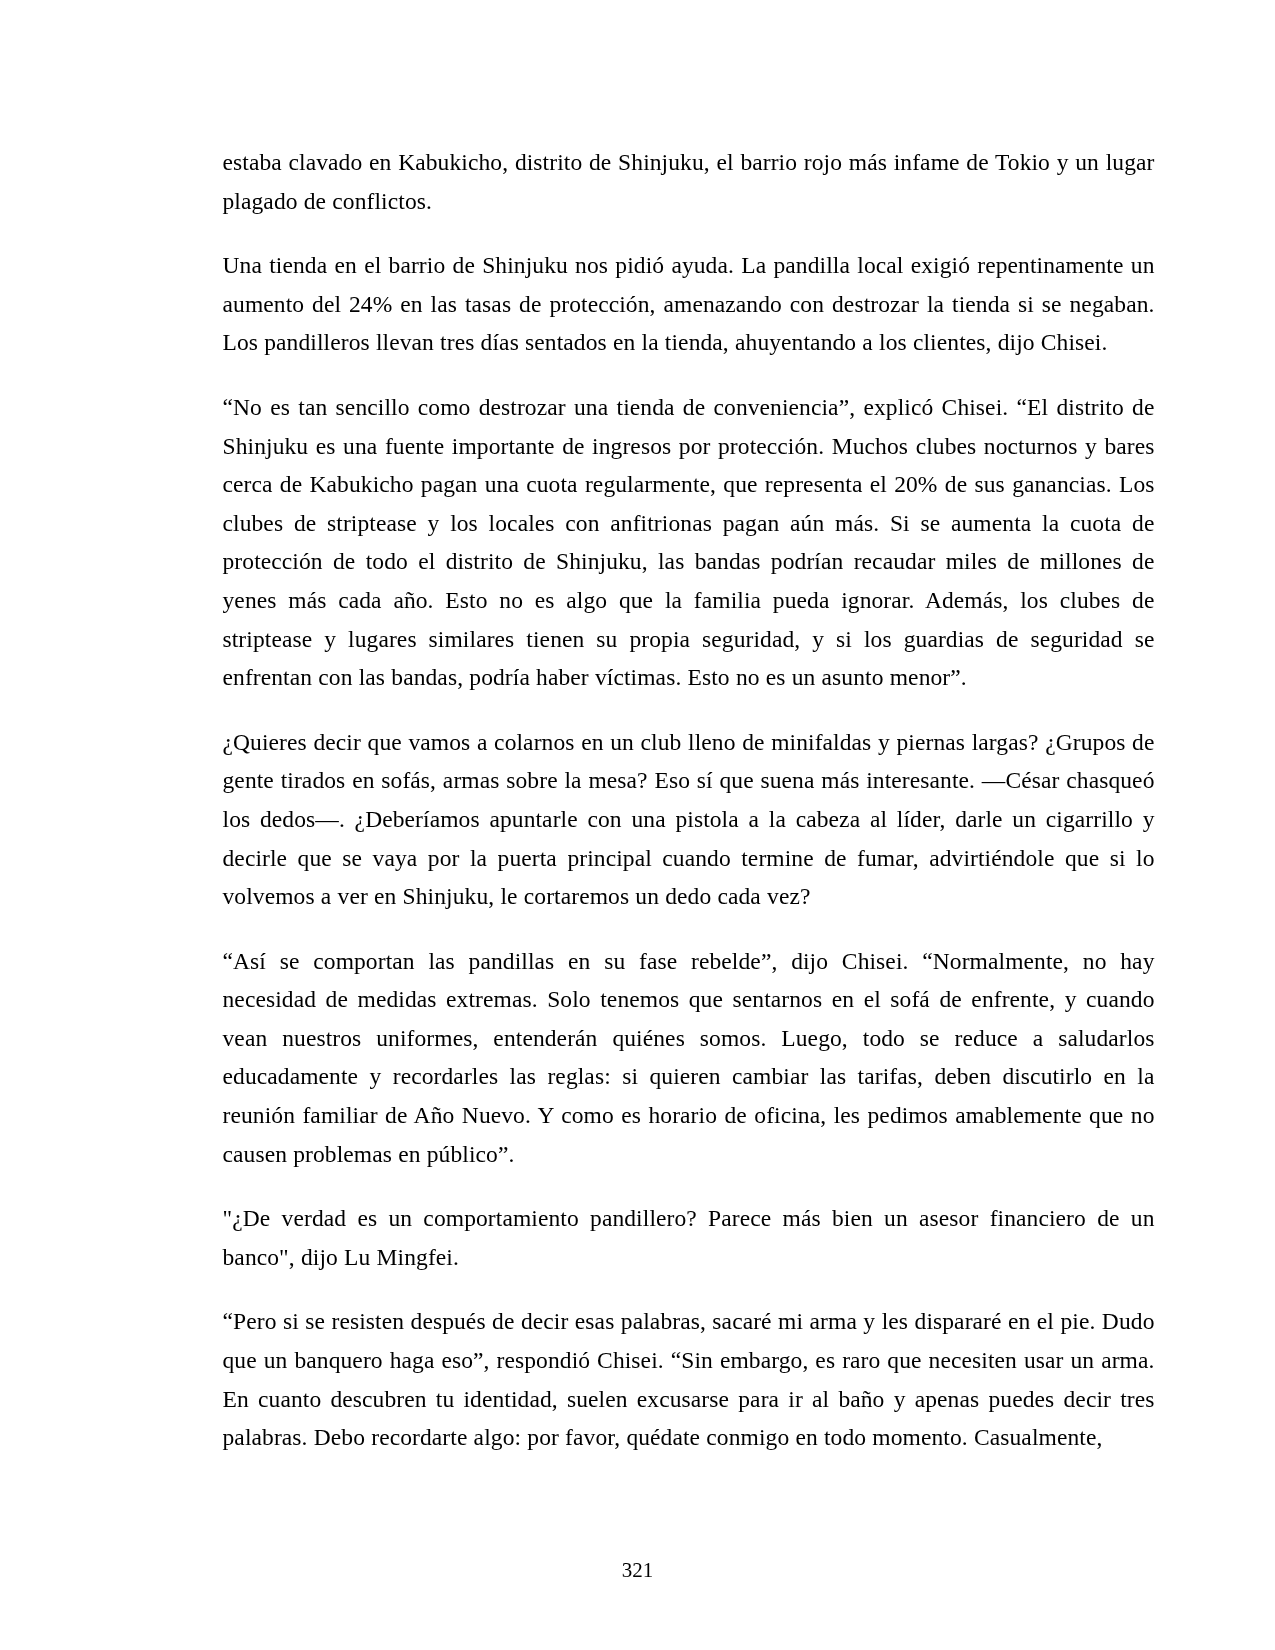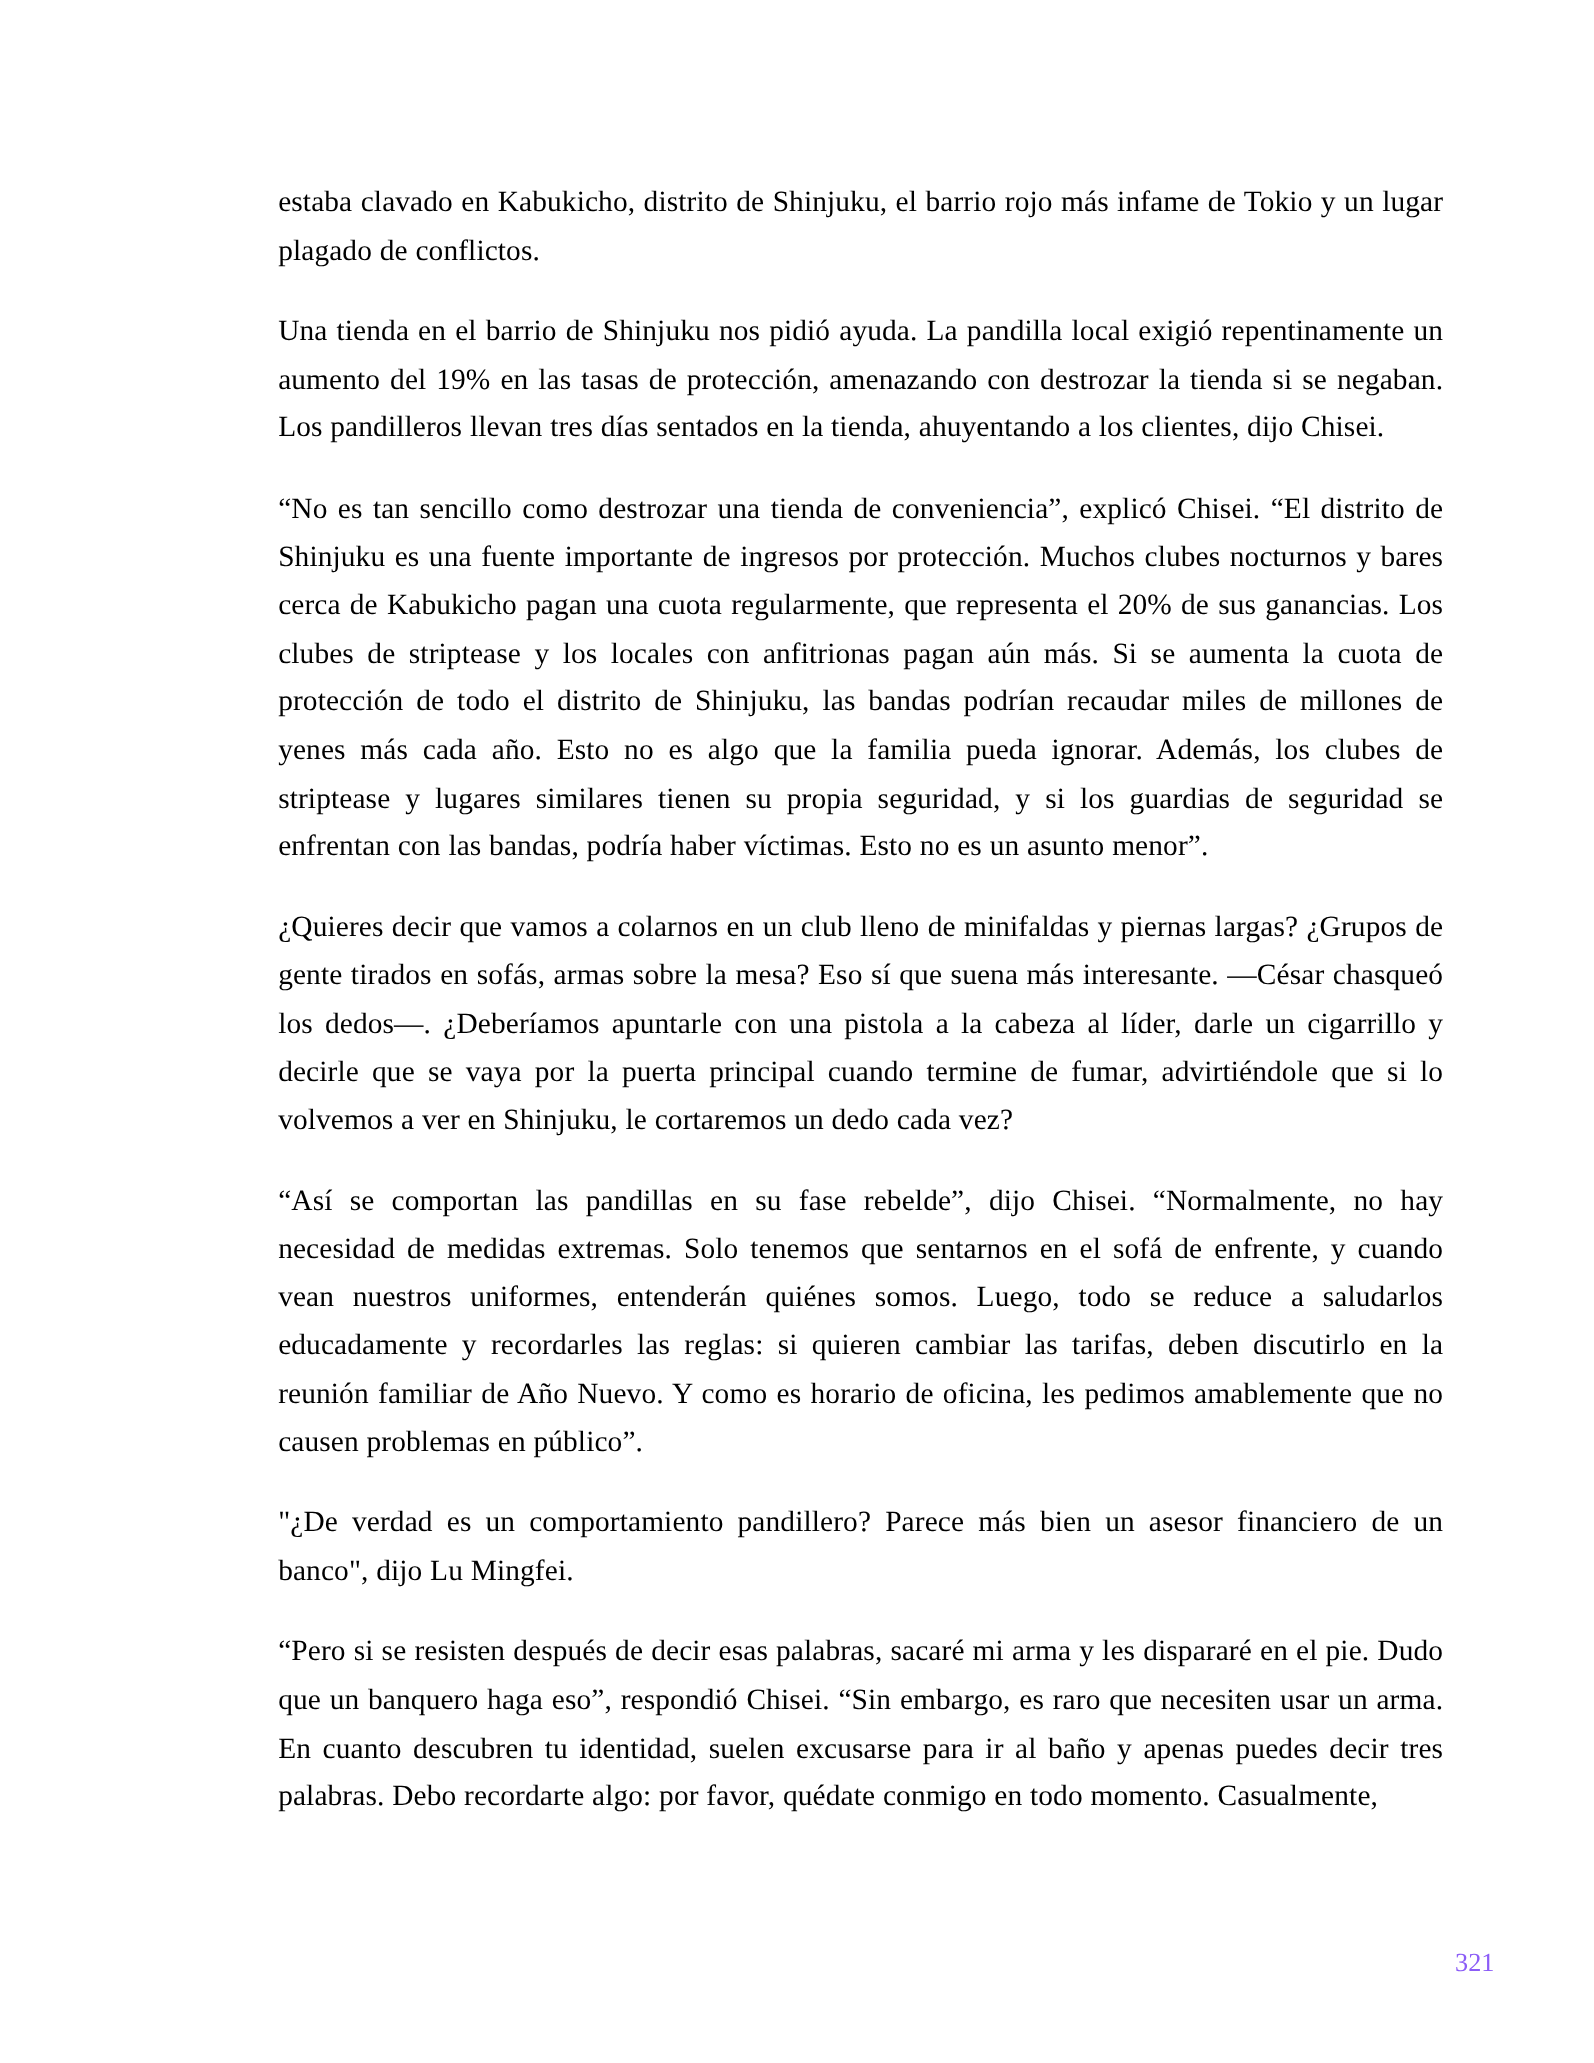--- a/index.html
+++ b/index.html
@@ -39,35 +39,35 @@
     hyphens: none;
   }
   .para:last-child {
     margin-bottom: 0;
   }
   .page-number {
     position: absolute;
     left: 0;
     right: 0;
     top: 1545px;
-    text-align: right;
+    text-align: center;
     font-size: 21px;
     line-height: 26px;
     font-family: "Liberation Serif", "DejaVu Serif", serif;
-    color: #8b5cf6;
+    color: #000000;
   }
 </style>
 </head>
 <body>
 
 <div class="page">
 
   <div class="text-column">
     <p class="para">estaba clavado en Kabukicho, distrito de Shinjuku, el barrio rojo más infame de Tokio y un lugar plagado de conflictos.</p>
-    <p class="para">Una tienda en el barrio de Shinjuku nos pidió ayuda. La pandilla local exigió repentinamente un aumento del 19% en las tasas de protección, amenazando con destrozar la tienda si se negaban. Los pandilleros llevan tres días sentados en la tienda, ahuyentando a los clientes, dijo Chisei.</p>
+    <p class="para">Una tienda en el barrio de Shinjuku nos pidió ayuda. La pandilla local exigió repentinamente un aumento del 24% en las tasas de protección, amenazando con destrozar la tienda si se negaban. Los pandilleros llevan tres días sentados en la tienda, ahuyentando a los clientes, dijo Chisei.</p>
     <p class="para">“No es tan sencillo como destrozar una tienda de conveniencia”, explicó Chisei. “El distrito de Shinjuku es una fuente importante de ingresos por protección. Muchos clubes nocturnos y bares cerca de Kabukicho pagan una cuota regularmente, que representa el 20% de sus ganancias. Los clubes de striptease y los locales con anfitrionas pagan aún más. Si se aumenta la cuota de protección de todo el distrito de Shinjuku, las bandas podrían recaudar miles de millones de yenes más cada año. Esto no es algo que la familia pueda ignorar. Además, los clubes de striptease y lugares similares tienen su propia seguridad, y si los guardias de seguridad se enfrentan con las bandas, podría haber víctimas. Esto no es un asunto menor”.</p>
     <p class="para">¿Quieres decir que vamos a colarnos en un club lleno de minifaldas y piernas largas? ¿Grupos de gente tirados en sofás, armas sobre la mesa? Eso sí que suena más interesante. —César chasqueó los dedos—. ¿Deberíamos apuntarle con una pistola a la cabeza al líder, darle un cigarrillo y decirle que se vaya por la puerta principal cuando termine de fumar, advirtiéndole que si lo volvemos a ver en Shinjuku, le cortaremos un dedo cada vez?</p>
     <p class="para">“Así se comportan las pandillas en su fase rebelde”, dijo Chisei. “Normalmente, no hay necesidad de medidas extremas. Solo tenemos que sentarnos en el sofá de enfrente, y cuando vean nuestros uniformes, entenderán quiénes somos. Luego, todo se reduce a saludarlos educadamente y recordarles las reglas: si quieren cambiar las tarifas, deben discutirlo en la reunión familiar de Año Nuevo. Y como es horario de oficina, les pedimos amablemente que no causen problemas en público”.</p>
     <p class="para">"¿De verdad es un comportamiento pandillero? Parece más bien un asesor financiero de un banco", dijo Lu Mingfei.</p>
     <p class="para">“Pero si se resisten después de decir esas palabras, sacaré mi arma y les dispararé en el pie. Dudo que un banquero haga eso”, respondió Chisei. “Sin embargo, es raro que necesiten usar un arma. En cuanto descubren tu identidad, suelen excusarse para ir al baño y apenas puedes decir tres palabras. Debo recordarte algo: por favor, quédate conmigo en todo momento. Casualmente,</p>
   </div>
 
   <div class="page-number">321</div>
 
 </div>

